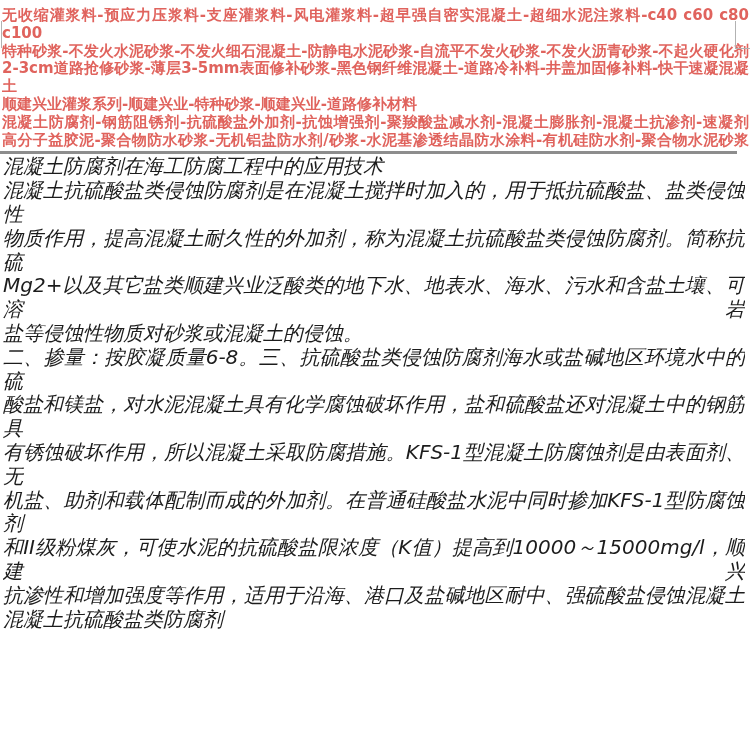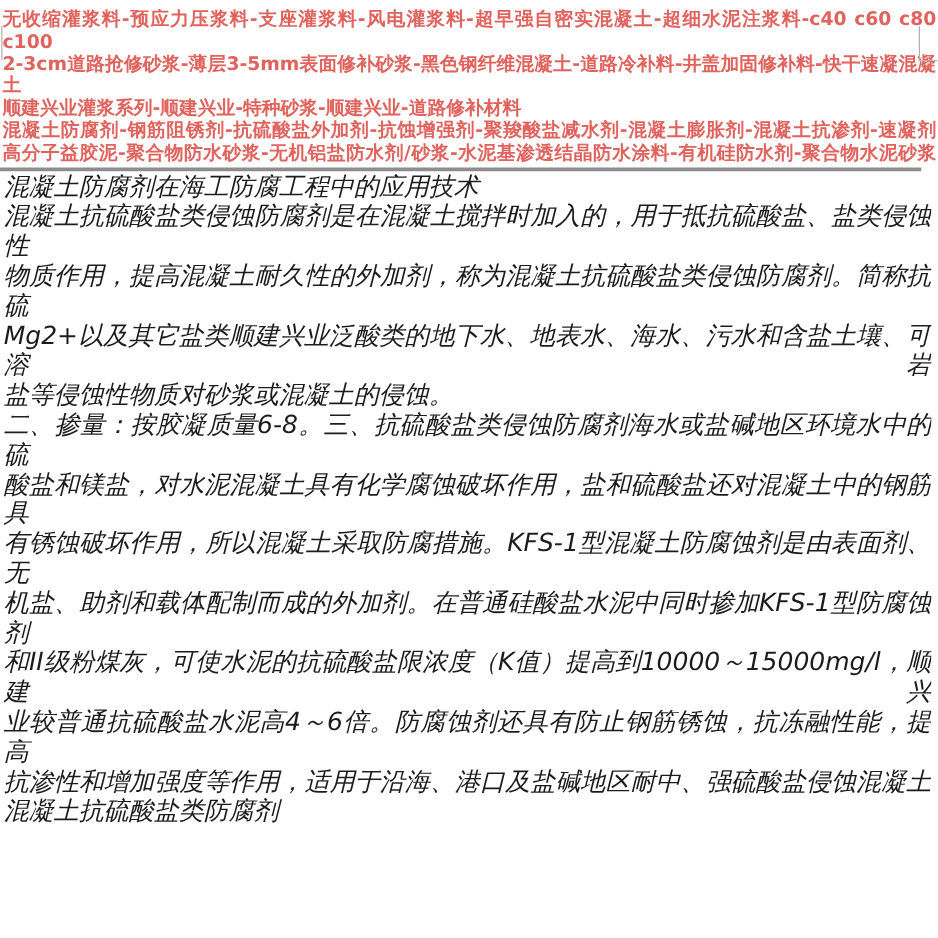--- a/index.html
+++ b/index.html
@@ -40,20 +40,21 @@
 </style>
 </head>
 <body>
 
 <div class="edge edge-left-v"></div>
 <div class="edge edge-right-v"></div>
 <div class="edge edge-right-h"></div>
 
 <div class="red-block">
   <div class="line jst">无收缩灌浆料-预应力压浆料-支座灌浆料-风电灌浆料-超早强自密实混凝土-超细水泥注浆料-c40 c60 c80 c100</div>
+  <div class="line jst">特种砂浆-不发火水泥砂浆-不发火细石混凝土-防静电水泥砂浆-自流平不发火砂浆-不发火沥青砂浆-不起火硬化剂</div>
   <div class="line jst">2-3cm道路抢修砂浆-薄层3-5mm表面修补砂浆-黑色钢纤维混凝土-道路冷补料-井盖加固修补料-快干速凝混凝土</div>
   <div class="line ctr">顺建兴业灌浆系列-顺建兴业-特种砂浆-顺建兴业-道路修补材料</div>
   <div class="line jst">混凝土防腐剂-钢筋阻锈剂-抗硫酸盐外加剂-抗蚀增强剂-聚羧酸盐减水剂-混凝土膨胀剂-混凝土抗渗剂-速凝剂</div>
   <div class="line jst">高分子益胶泥-聚合物防水砂浆-无机铝盐防水剂/砂浆-水泥基渗透结晶防水涂料-有机硅防水剂-聚合物水泥砂浆</div>
 </div>
 
 <div class="divider"></div>
 
 <div class="article">
   <div class="line">混凝土防腐剂在海工防腐工程中的应用技术</div>
@@ -61,17 +62,16 @@
   <div class="line jst">混凝土抗硫酸盐类侵蚀防腐剂是在混凝土搅拌时加入的，用于抵抗硫酸盐、盐类侵蚀性</div>
   <div class="line jst">物质作用，提高混凝土耐久性的外加剂，称为混凝土抗硫酸盐类侵蚀防腐剂。简称抗硫</div>
   <div class="line jst">Mg2+以及其它盐类顺建兴业泛酸类的地下水、地表水、海水、污水和含盐土壤、可溶岩</div>
   <div class="line">盐等侵蚀性物质对砂浆或混凝土的侵蚀。</div>
 
   <div class="line jst">二、掺量：按胶凝质量6-8。三、抗硫酸盐类侵蚀防腐剂海水或盐碱地区环境水中的硫</div>
   <div class="line jst">酸盐和镁盐，对水泥混凝土具有化学腐蚀破坏作用，盐和硫酸盐还对混凝土中的钢筋具</div>
   <div class="line jst">有锈蚀破坏作用，所以混凝土采取防腐措施。KFS-1型混凝土防腐蚀剂是由表面剂、无</div>
   <div class="line jst">机盐、助剂和载体配制而成的外加剂。在普通硅酸盐水泥中同时掺加KFS-1型防腐蚀剂</div>
   <div class="line jst">和II级粉煤灰，可使水泥的抗硫酸盐限浓度（K值）提高到10000～15000mg/l，顺建兴</div>
-  <div class="line jst">业较普通抗硫酸盐水泥高4～6倍。防腐蚀剂还具有防止钢筋锈蚀，抗冻融性能，提高</div>
   <div class="line jst">抗渗性和增加强度等作用，适用于沿海、港口及盐碱地区耐中、强硫酸盐侵蚀混凝土</div>
   <div class="line">混凝土抗硫酸盐类防腐剂</div>
 
 </div>
 
 </body></html>

